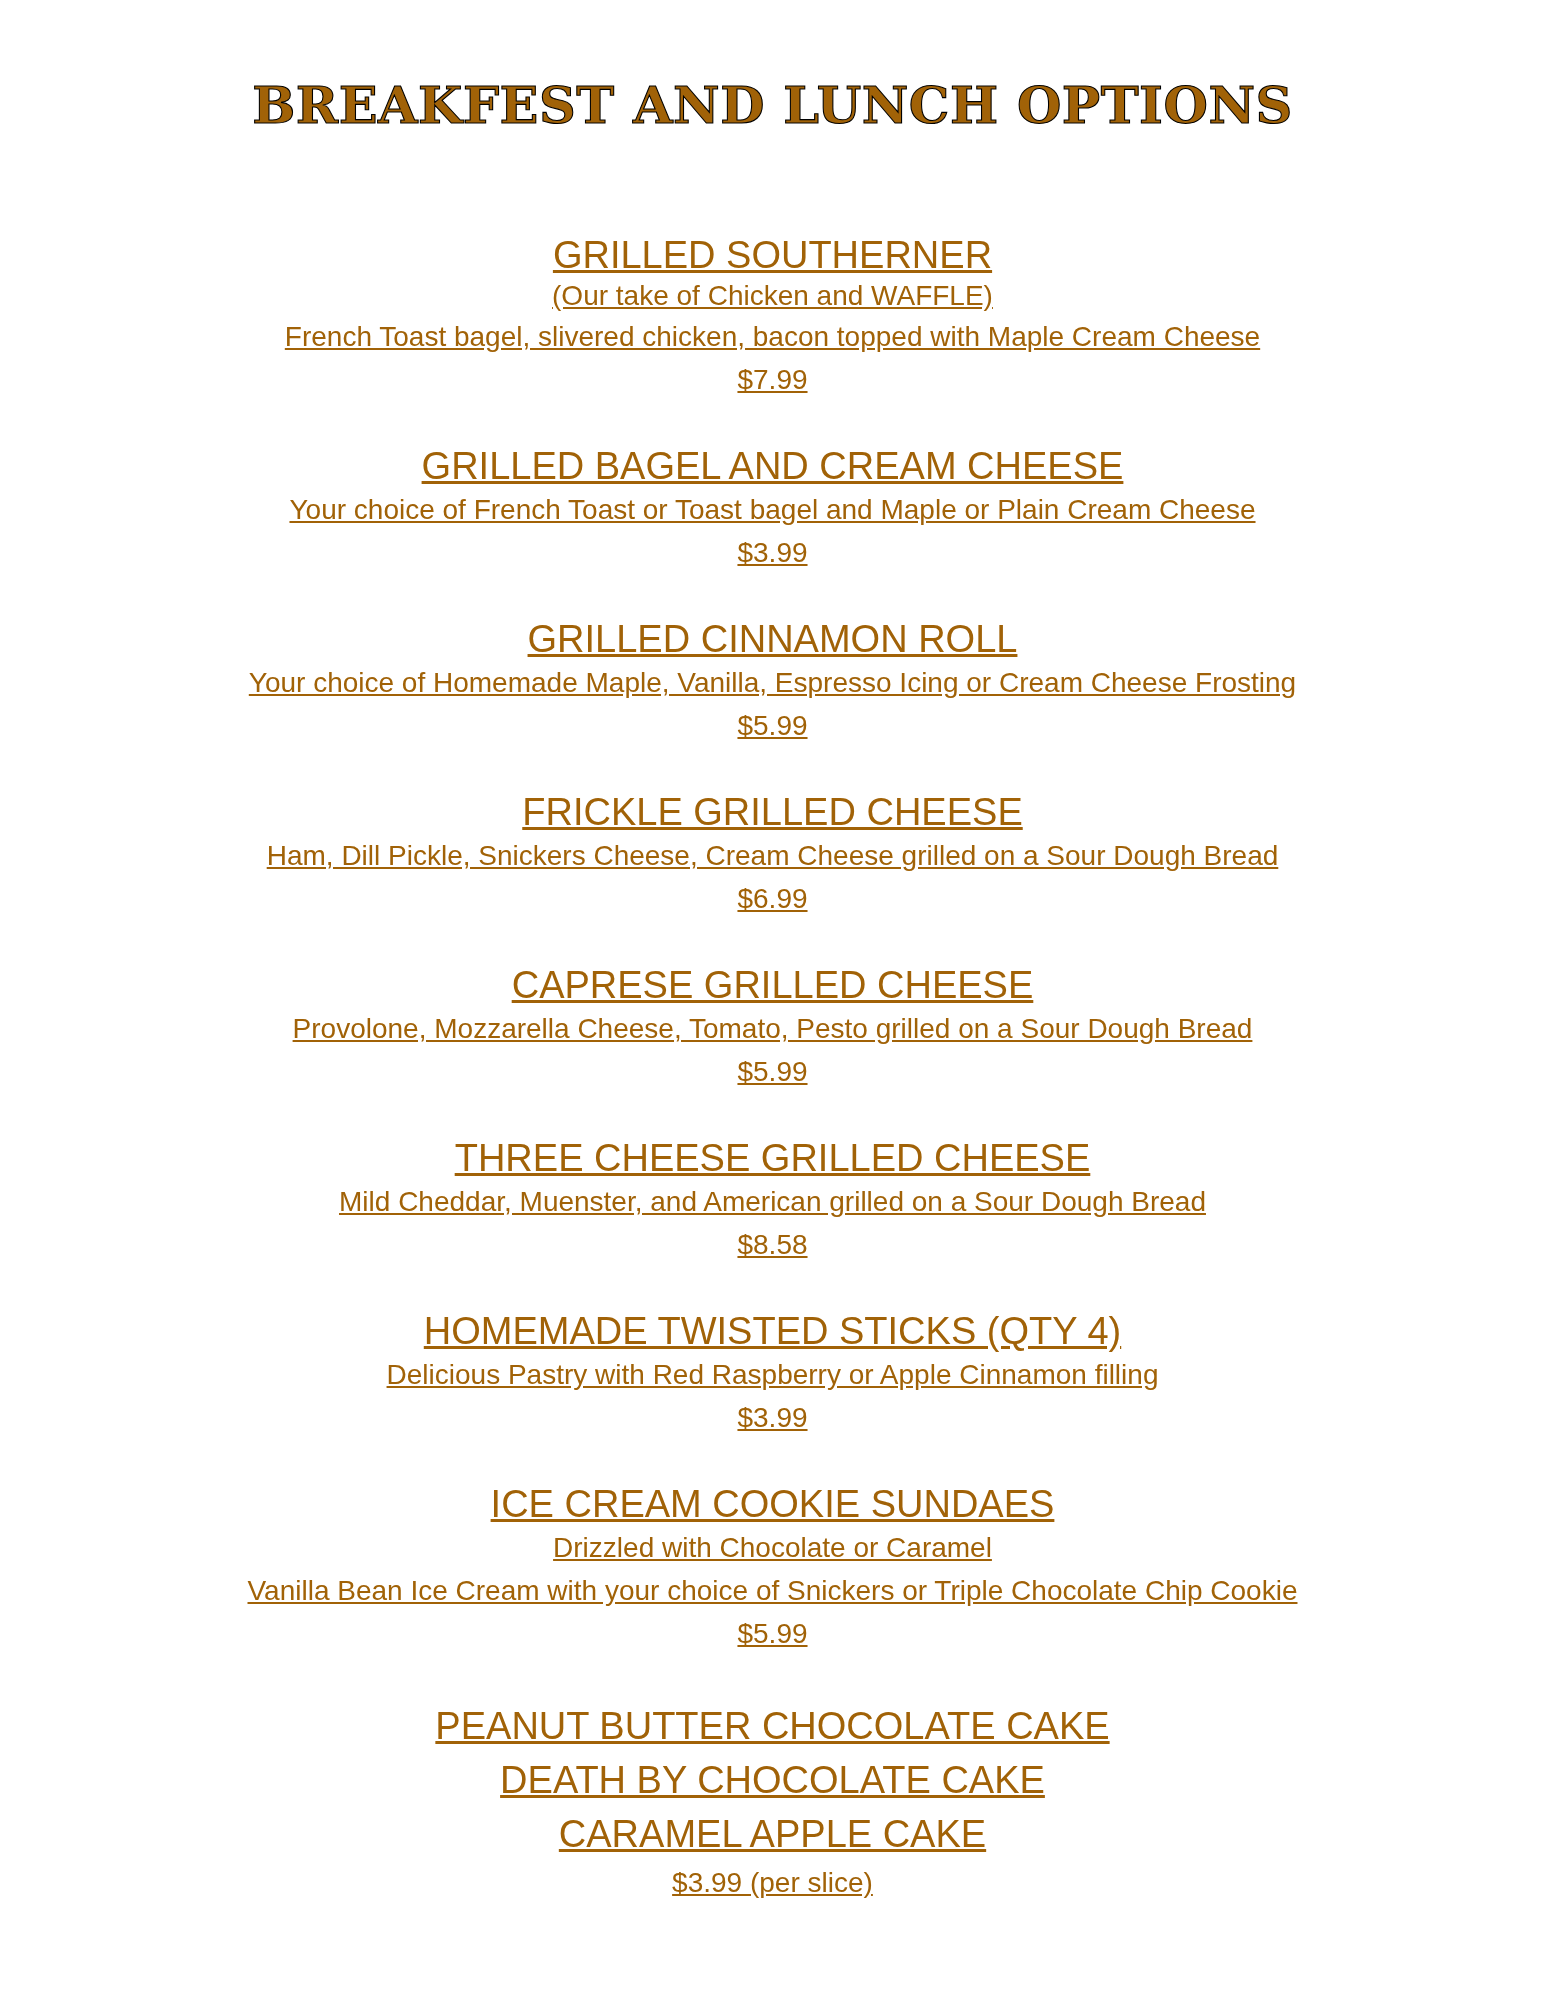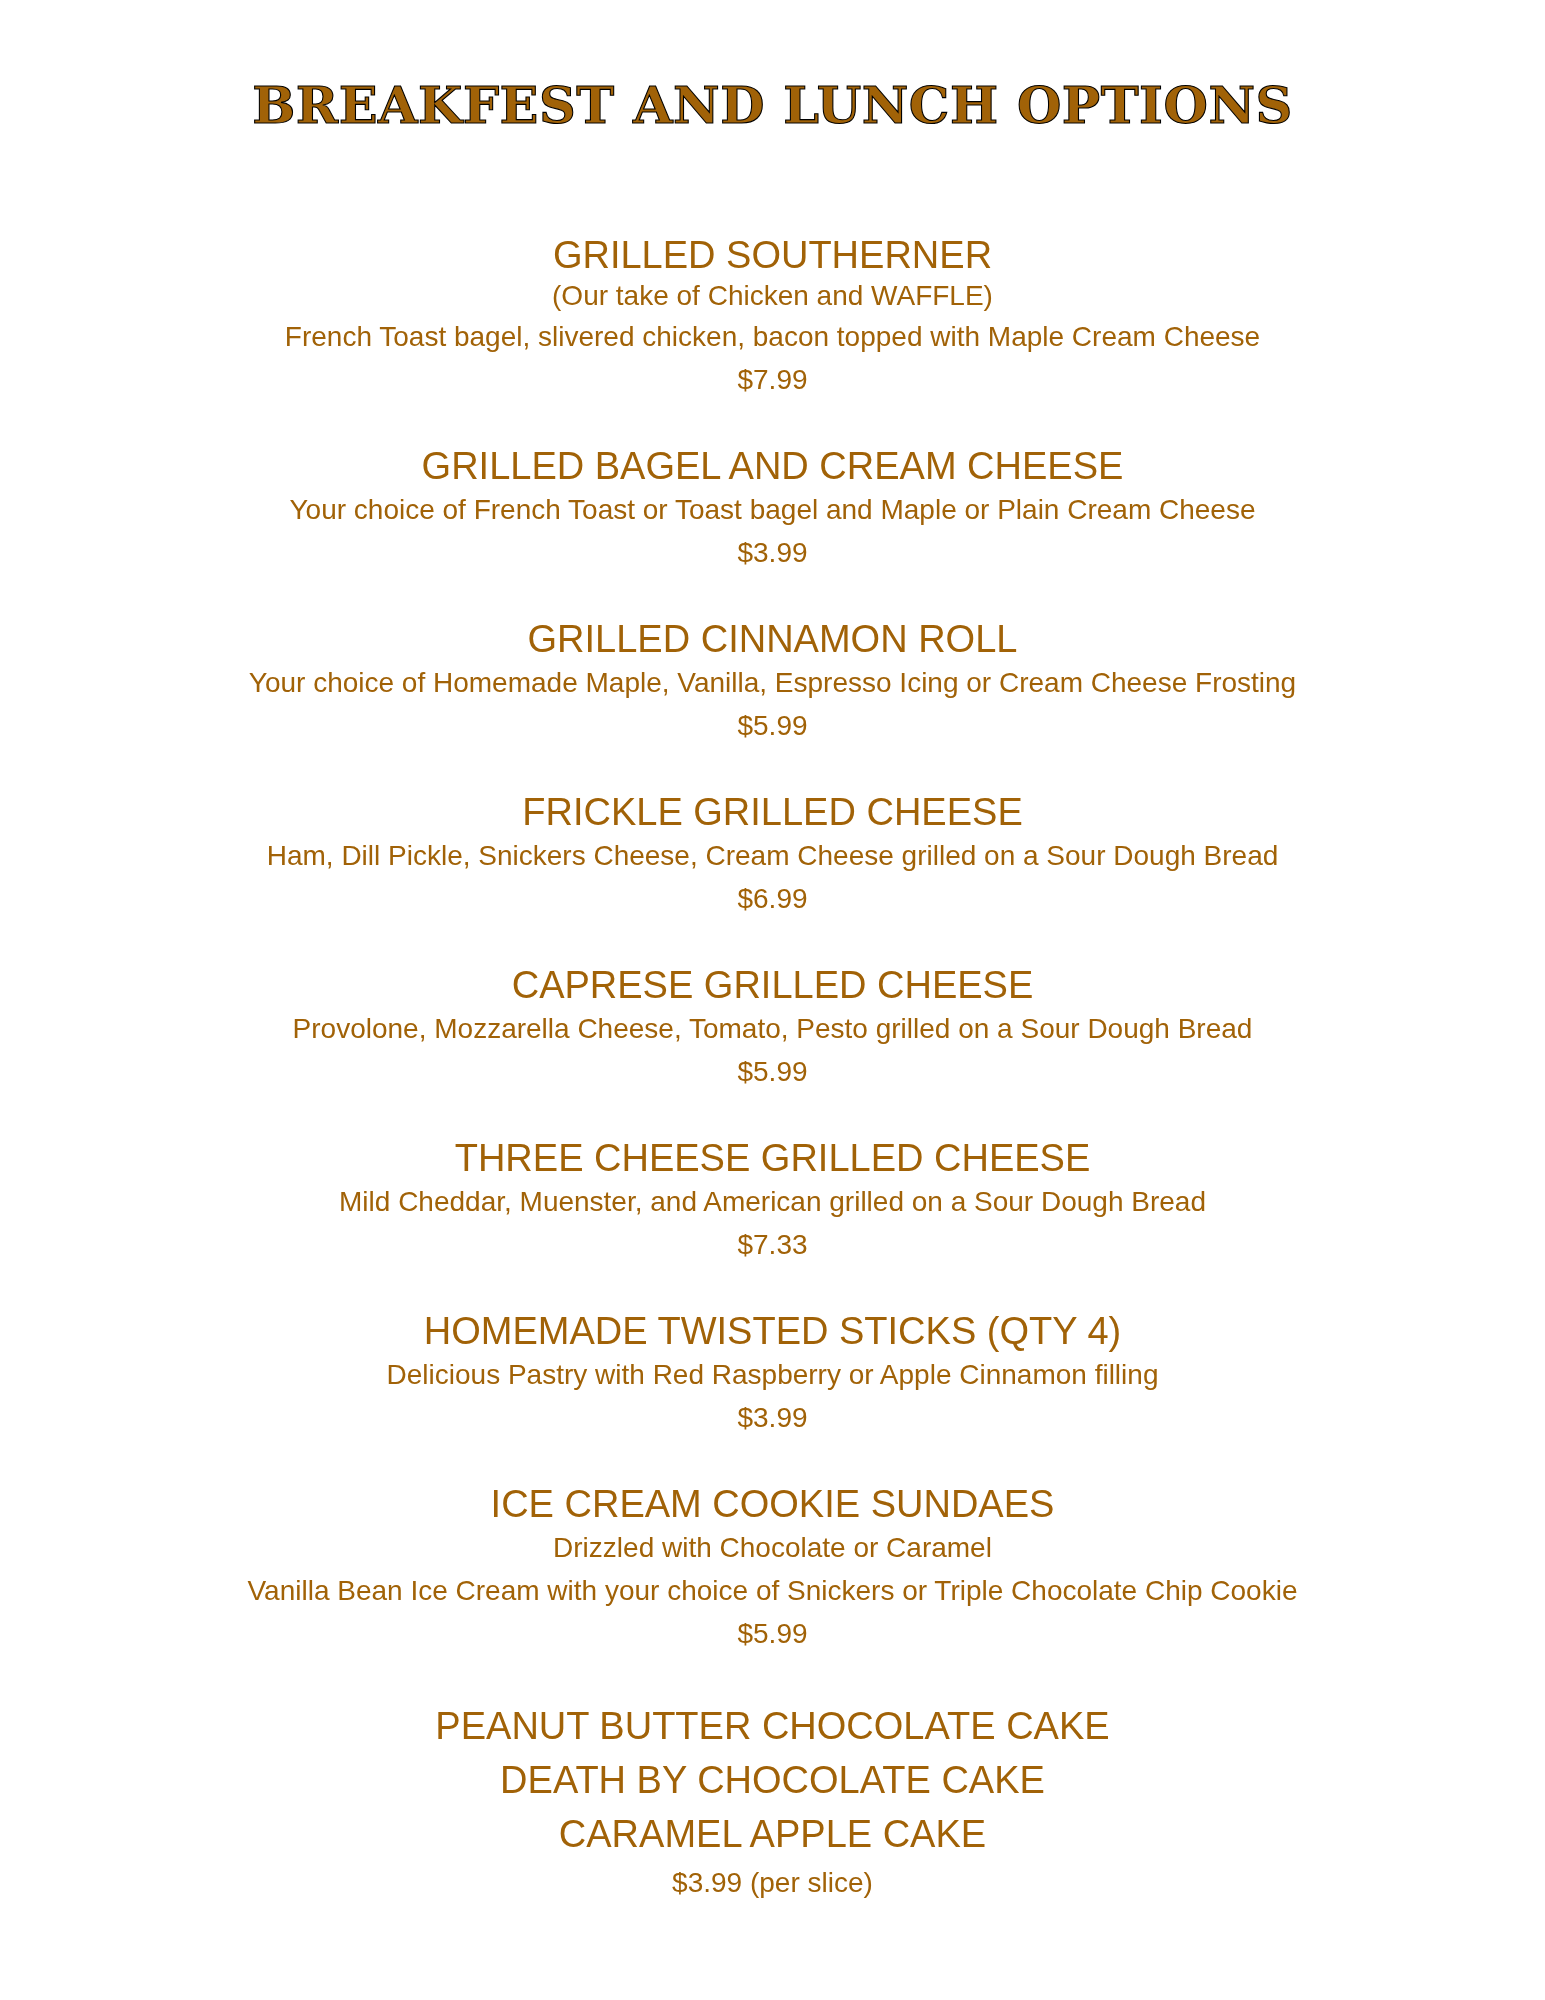--- a/index.html
+++ b/index.html
@@ -20,21 +20,21 @@
     font-family: "DejaVu Serif", "Liberation Serif", serif;
     font-weight: bold;
     font-size: 51px;
     line-height: 66px;
     letter-spacing: 0.5px;
     -webkit-text-stroke: 1.1px #000000;
     margin-bottom: 96px;
     white-space: nowrap;
   }
   .menu { text-align: center; }
-  .menu-item { margin-bottom: 44px; }
+  .menu-item { margin-bottom: 44px; text-decoration: underline; }
   .item-name {
     font-family: "Liberation Sans", sans-serif;
     font-size: 38px;
     font-weight: normal;
     line-height: 43px;
     letter-spacing: 0px;
   }
   .item-subtitle {
     font-family: "Liberation Sans", sans-serif;
     font-size: 28px;
@@ -88,21 +88,21 @@
 
     <section class="menu-item">
       <div class="item-name">CAPRESE GRILLED CHEESE</div>
       <div class="item-desc">Provolone, Mozzarella Cheese, Tomato, Pesto grilled on a Sour Dough Bread</div>
       <div class="item-price">$5.99</div>
     </section>
 
     <section class="menu-item">
       <div class="item-name">THREE CHEESE GRILLED CHEESE</div>
       <div class="item-desc">Mild Cheddar, Muenster, and American grilled on a Sour Dough Bread</div>
-      <div class="item-price">$7.33</div>
+      <div class="item-price">$8.58</div>
     </section>
 
     <section class="menu-item">
       <div class="item-name">HOMEMADE TWISTED STICKS (QTY 4)</div>
       <div class="item-desc">Delicious Pastry with Red Raspberry or Apple Cinnamon filling</div>
       <div class="item-price">$3.99</div>
     </section>
 
     <section class="menu-item">
       <div class="item-name">ICE CREAM COOKIE SUNDAES</div>

